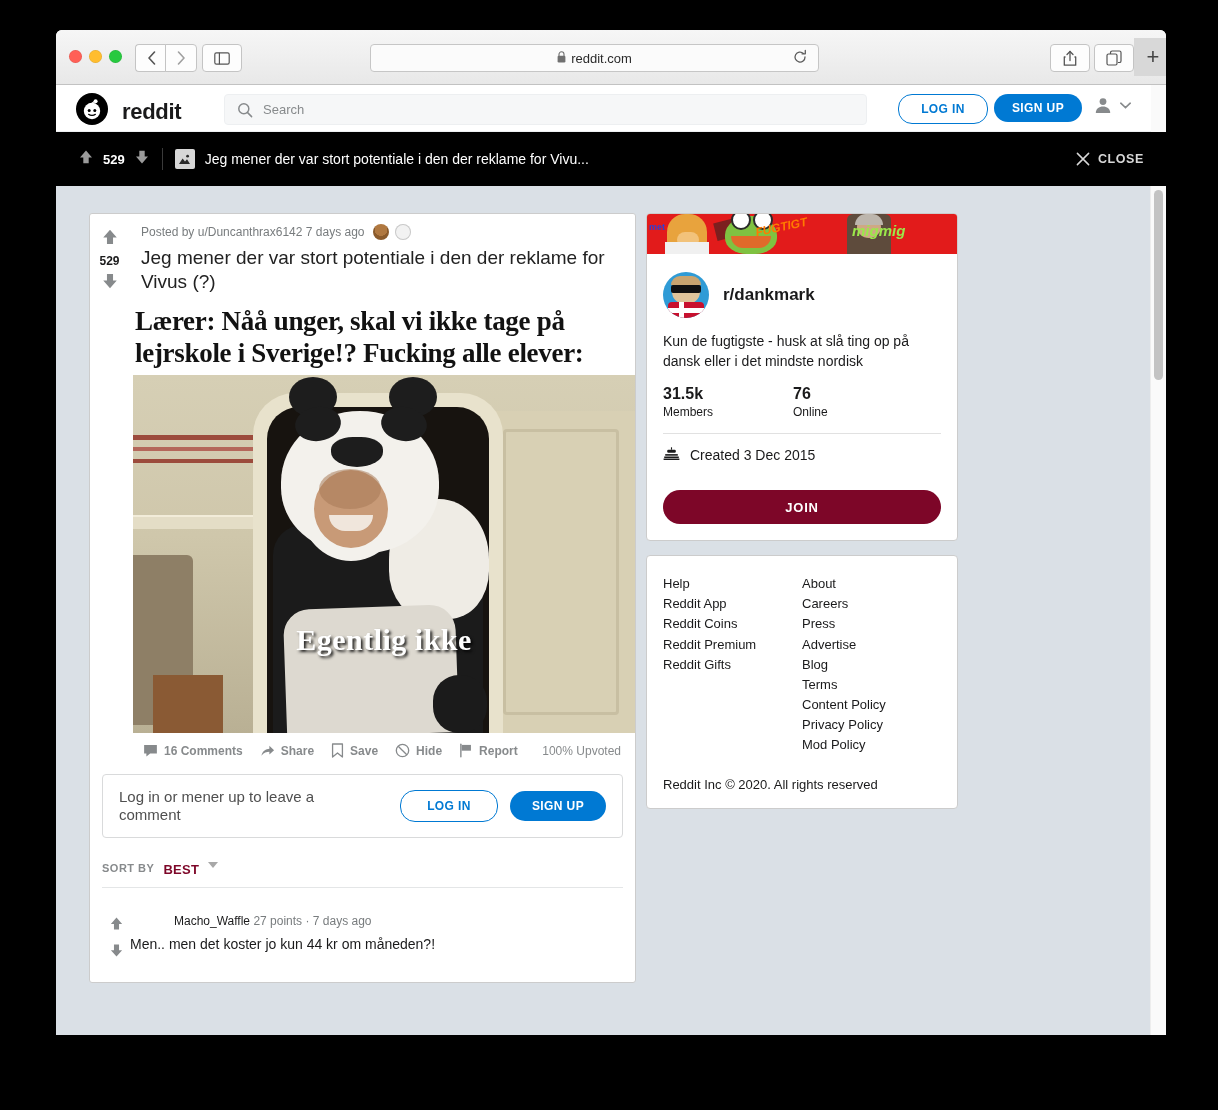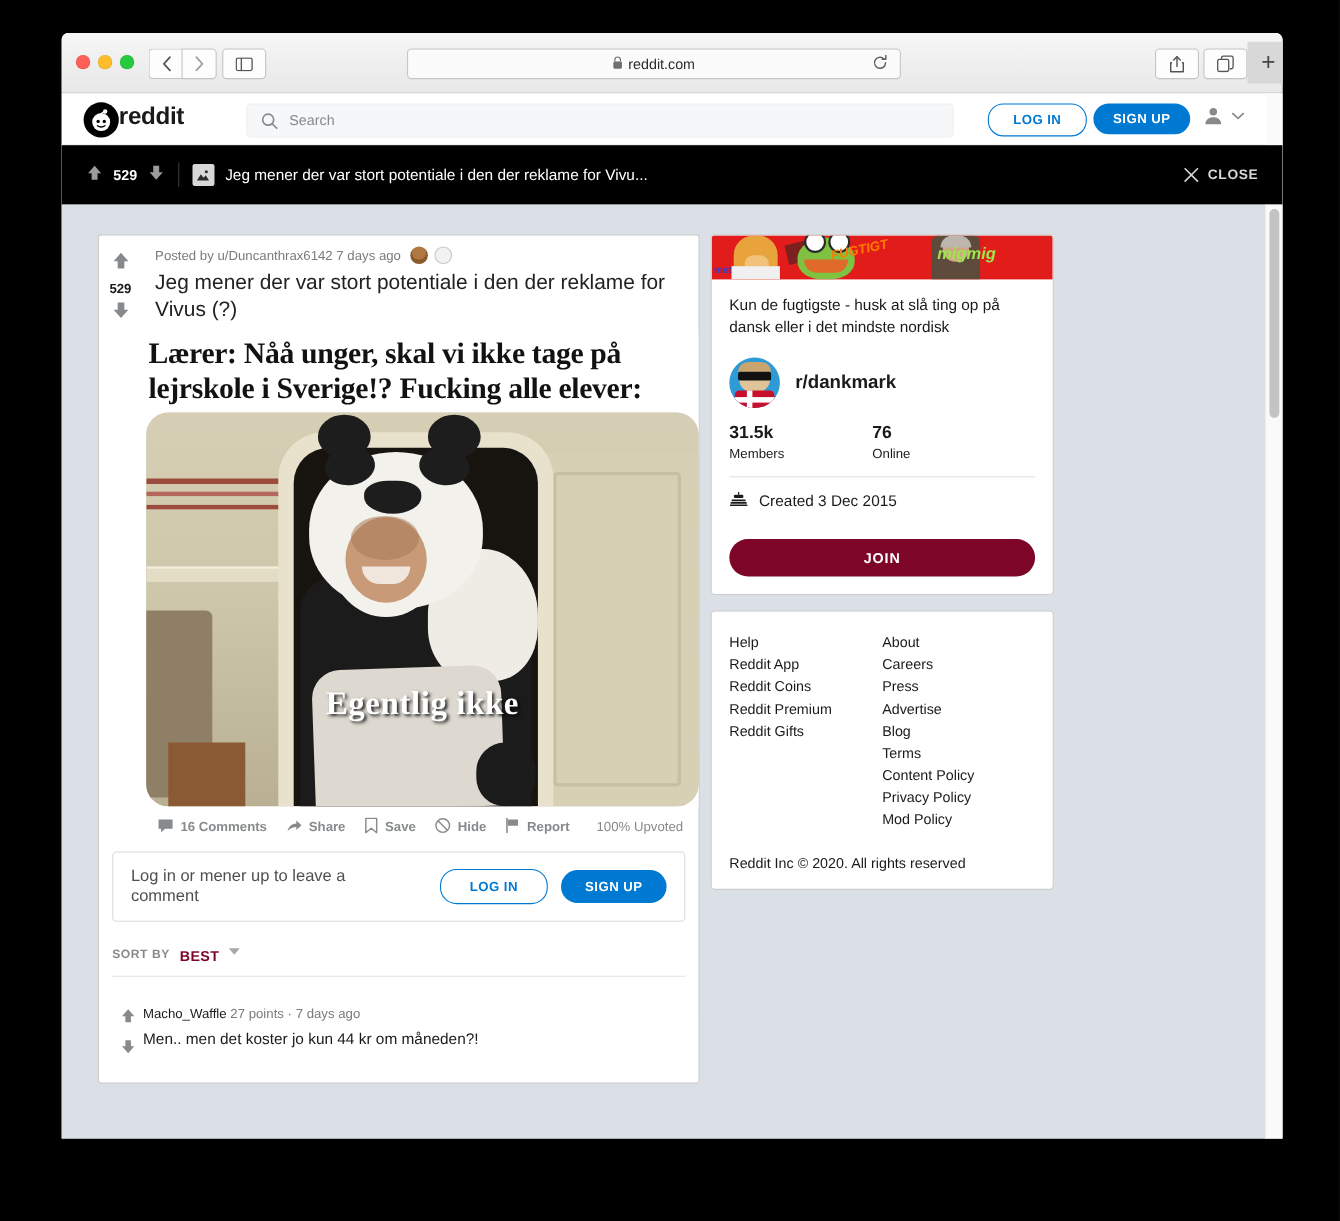--- a/index.html
+++ b/index.html
@@ -28,21 +28,21 @@
               font-size:13px;color:#2b2b2b;}
   #lock-icon{margin-right:5px;display:inline-block;}
   #reload-btn{position:absolute;right:8px;top:4px;width:18px;height:18px;color:#5c5c5c;}
   #share-btn{left:994px;width:38px;}
   #tabs-btn{left:1038px;width:38px;}
   #newtab-btn{position:absolute;left:1078px;top:8px;width:38px;height:38px;background:#d8d8d8;
               display:flex;align-items:center;justify-content:center;font-size:22px;color:#444;font-weight:300;}
 
   
   #reddit-header{position:relative;height:46px;background:#fff;border-bottom:1px solid #edeff1;}
-  #reddit-logo{position:absolute;left:20px;top:8px;display:flex;align-items:flex-start;gap:0;}
+  #reddit-logo{position:absolute;left:20px;top:8px;display:flex;align-items:flex-end;gap:14px;}
   #reddit-logo .mark{width:32px;height:32px;border-radius:50%;background:#000;
         display:flex;align-items:center;justify-content:center;}
   #reddit-wordmark{font-size:22px;font-weight:700;color:#1a1a1b;letter-spacing:-.3px;}
 
   #search-wrap{position:absolute;left:168px;top:9px;width:617px;height:29px;background:#f6f7f8;
                border:1px solid #edeff1;border-radius:4px;display:flex;align-items:center;padding:0 12px;gap:10px;}
   #search-input-text{font-size:13px;color:#878a8c;}
 
   #login-btn{position:absolute;left:842px;top:9px;width:88px;height:28px;border:1px solid #0079d3;
              border-radius:14px;color:#0079d3;font-size:12px;font-weight:700;letter-spacing:.4px;
@@ -75,21 +75,21 @@
   #post-meta{font-size:12px;color:#787c7e;padding:0 12px;display:flex;align-items:center;gap:0;}
   #post-meta .byline{margin-right:8px;}
   .award{width:16px;height:16px;border-radius:50%;display:inline-block;margin-right:6px;vertical-align:-3px;}
   #post-title{font-size:19px;font-weight:500;color:#222;line-height:1.27;padding:6px 12px 10px 12px;}
 
   
   #meme{width:502px;margin:0 0 0 4px;background:#fff;}
   #meme-caption{font-family:"Liberation Serif",serif;font-weight:700;font-size:27px;line-height:1.17;
                 color:#121212;padding:2px 2px 6px 2px;letter-spacing:-.3px;}
   #meme-photo{position:relative;width:502px;height:358px;overflow:hidden;
-     background:linear-gradient(180deg,#cdc6ae 0%,#c8c0a6 100%);border-radius:20px;}
+     background:linear-gradient(180deg,#cdc6ae 0%,#c8c0a6 100%);}
   
   .cv-wall{position:absolute;inset:0;background:
       linear-gradient(180deg,#d6cfb5 0%,#cfc7ab 45%,#b9b094 100%);}
   .cv-stripe{position:absolute;left:0;width:140px;height:5px;background:#9c4b3c;}
   .cv-stripe2{position:absolute;left:0;width:140px;height:4px;background:#b4675a;}
   .cv-rail{position:absolute;left:0;top:140px;width:130px;height:12px;background:#e4ddc6;border-top:2px solid #f2ecd9;}
   .cv-lowpanel{position:absolute;left:-10px;top:180px;width:70px;height:170px;background:#8e7f66;border-radius:6px;}
   .cv-lowpanel2{position:absolute;left:20px;top:300px;width:70px;height:60px;background:#8a5a34;}
   .cv-rightdoor{position:absolute;right:0;top:36px;width:148px;height:322px;background:#d8d0b4;
                 border-left:6px solid #bdb396;}
@@ -151,39 +151,39 @@
   #sort-value{font-size:13px;font-weight:700;color:#7d0628;letter-spacing:.3px;}
   #sortrow .caret{width:0;height:0;border-left:5px solid transparent;border-right:5px solid transparent;
                   border-top:6px solid #a8a8a8;}
   #sort-divider{height:1px;background:#e4e6e7;margin:0 12px;}
 
   
   #comment{display:flex;padding:26px 12px 20px 12px;}
   #cmt-votes{width:28px;display:flex;flex-direction:column;align-items:center;gap:8px;padding-top:2px;}
   #cmt-body{flex:1;}
   #cmt-meta{font-size:12px;color:#787c7e;}
-  #cmt-author{color:#1a1a1b;font-weight:400;}
+  #cmt-author{color:#1a1a1b;font-weight:400;margin-left:44px;}
   #cmt-text{font-size:14px;color:#1a1a1b;margin-top:6px;line-height:1.45;}
 
   
   .card{background:#fff;border:1px solid #ccc;border-radius:4px;overflow:hidden;}
   #sub-banner{height:40px;position:relative;background:#e21b1b;overflow:hidden;}
   .bn-kermit{position:absolute;left:78px;top:2px;width:52px;height:38px;background:#7fc241;border-radius:50% 50% 42% 42%;}
   .bn-kermit:before{content:"";position:absolute;left:6px;top:-6px;width:16px;height:16px;background:#fff;border-radius:50%;border:2px solid #2b2b2b;}
   .bn-kermit:after{content:"";position:absolute;left:28px;top:-6px;width:16px;height:16px;background:#fff;border-radius:50%;border:2px solid #2b2b2b;}
   .bn-kermit-mouth{position:absolute;left:84px;top:22px;width:40px;height:12px;background:#e06a2a;border-radius:0 0 20px 20px;z-index:3;}
   .bn-dog{position:absolute;left:20px;top:0px;width:40px;height:40px;background:#e8a33d;border-radius:18px 18px 10px 10px;}
   .bn-dog-snout{position:absolute;left:30px;top:18px;width:22px;height:16px;background:#f2c27a;border-radius:10px;}
   .bn-dog-shirt{position:absolute;left:18px;top:28px;width:44px;height:12px;background:#f0f0f0;}
   .bn-bowtie{position:absolute;left:68px;top:6px;width:26px;height:18px;background:#7c1f1f;transform:rotate(-14deg);}
   .bn-person{position:absolute;left:200px;top:0;width:44px;height:40px;background:#5e4b3c;border-radius:6px 6px 0 0;}
   .bn-person-head{position:absolute;left:210px;top:2px;width:24px;height:22px;background:#cfa884;border-radius:50%;}
   .bn-person-hair{position:absolute;left:208px;top:0px;width:28px;height:11px;background:#bdb6ad;border-radius:12px 12px 0 0;}
   .bn-txt{position:absolute;font-weight:700;font-style:italic;}
-  #bn-met{left:2px;top:8px;font-size:9px;color:#2b3fd8;font-style:normal;margin-top:18px;}
+  #bn-met{left:2px;top:8px;font-size:9px;color:#2b3fd8;font-style:normal;}
   #bn-fugtigt{left:108px;top:6px;font-size:12px;color:#ff7a00;transform:rotate(-12deg);}
   #bn-migmig{left:205px;top:8px;font-size:15px;color:#9be84b;}
 
   #sub-head{display:flex;align-items:center;gap:14px;padding:18px 16px 0 16px;}
   #sub-avatar{width:46px;height:46px;border-radius:50%;background:#2f9bd6;position:relative;overflow:hidden;
               box-shadow:0 0 0 2px #fff;}
   .av-face{position:absolute;left:9px;top:6px;width:28px;height:26px;background:#dfc49a;border-radius:50% 50% 46% 46%;}
   .av-hair{position:absolute;left:8px;top:4px;width:30px;height:9px;background:#c9a46f;border-radius:12px 12px 0 0;}
   .av-shades{position:absolute;left:8px;top:13px;width:30px;height:8px;background:#111;border-radius:2px;}
   .av-flag{position:absolute;left:5px;top:30px;width:36px;height:18px;background:#c8102e;border-radius:4px;}
@@ -484,31 +484,31 @@
           <div class="bn-kermit"></div>
           <div class="bn-kermit-mouth"></div>
           <div class="bn-person"></div>
           <div class="bn-person-head"></div>
           <div class="bn-person-hair"></div>
           <div class="bn-txt" id="bn-met">met</div>
           <div class="bn-txt" id="bn-fugtigt">FUGTIGT</div>
           <div class="bn-txt" id="bn-migmig">migmig</div>
         </div>
 
-        <div id="sub-desc">Kun de fugtigste - husk at slå ting op på dansk eller i det mindste nordisk</div>
-
         <div id="sub-head">
           <div id="sub-avatar">
             <div class="av-face"></div>
             <div class="av-hair"></div>
             <div class="av-shades"></div>
             <div class="av-flag"></div>
           </div>
           <div id="sub-name">r/dankmark</div>
         </div>
+
+        <div id="sub-desc">Kun de fugtigste - husk at slå ting op på dansk eller i det mindste nordisk</div>
 
         <div id="sub-stats">
           <div class="stat">
             <div class="num">31.5k</div>
             <div class="lbl">Members</div>
           </div>
           <div class="stat">
             <div class="num">76</div>
             <div class="lbl">Online</div>
           </div>

